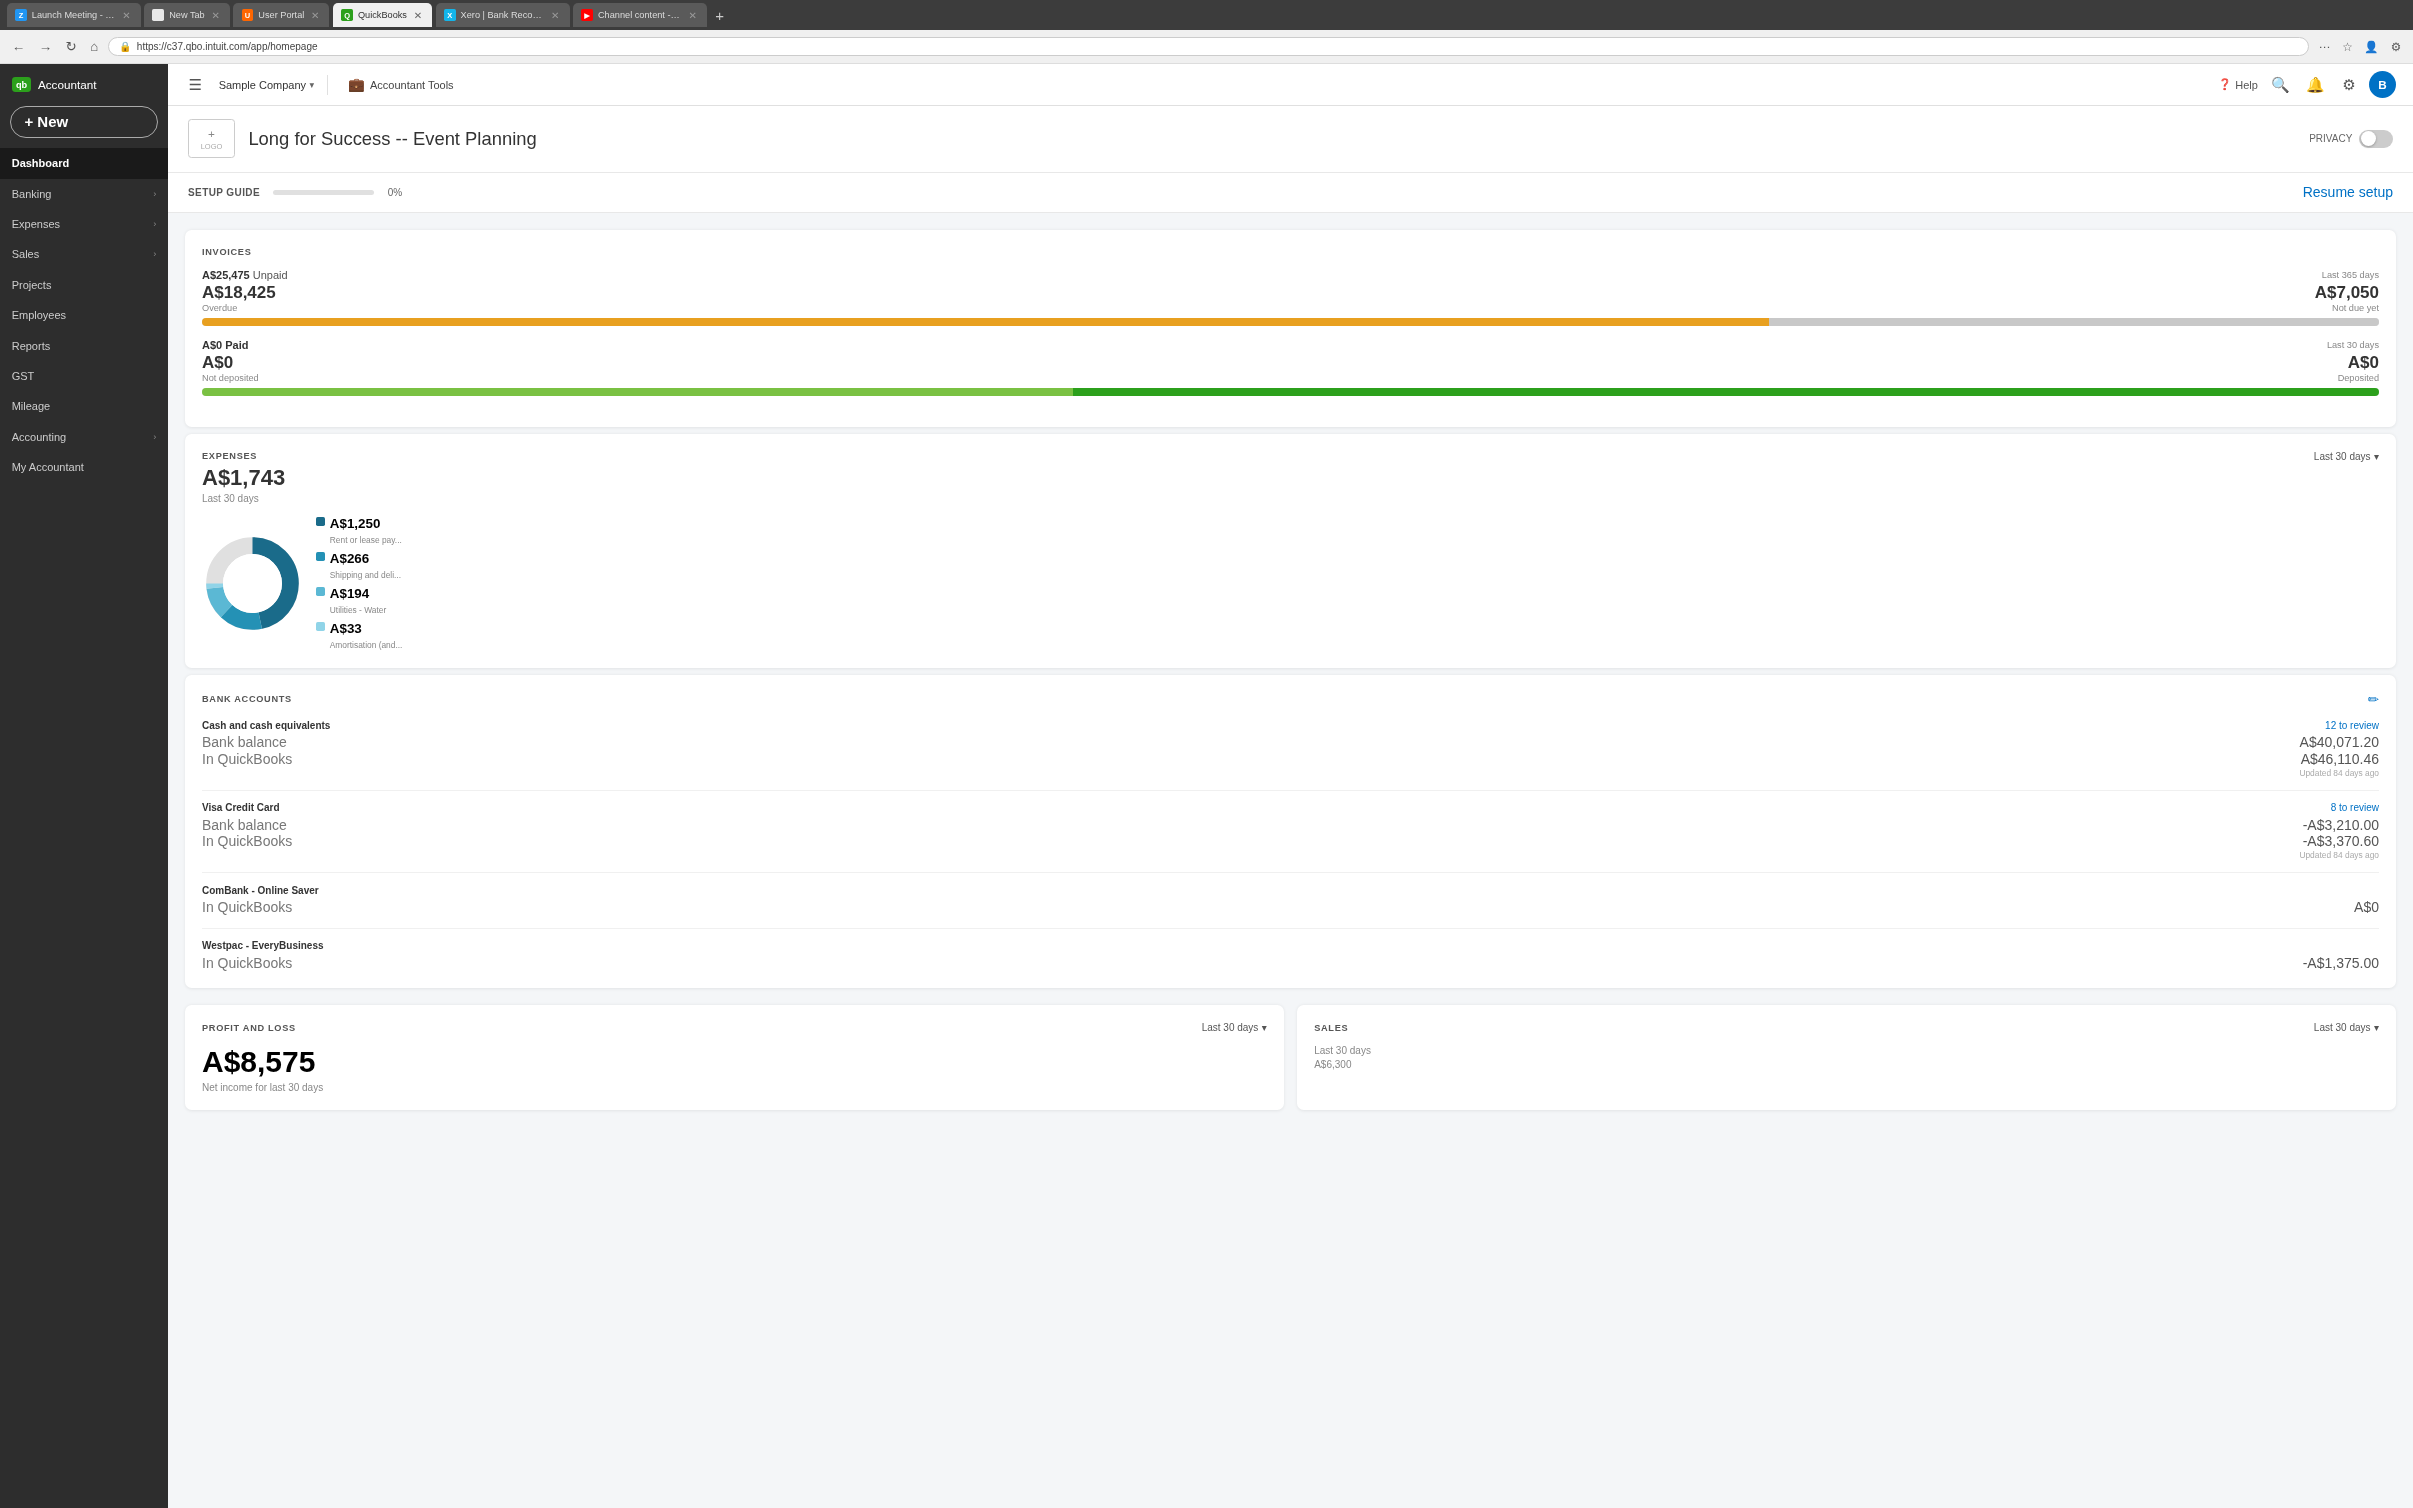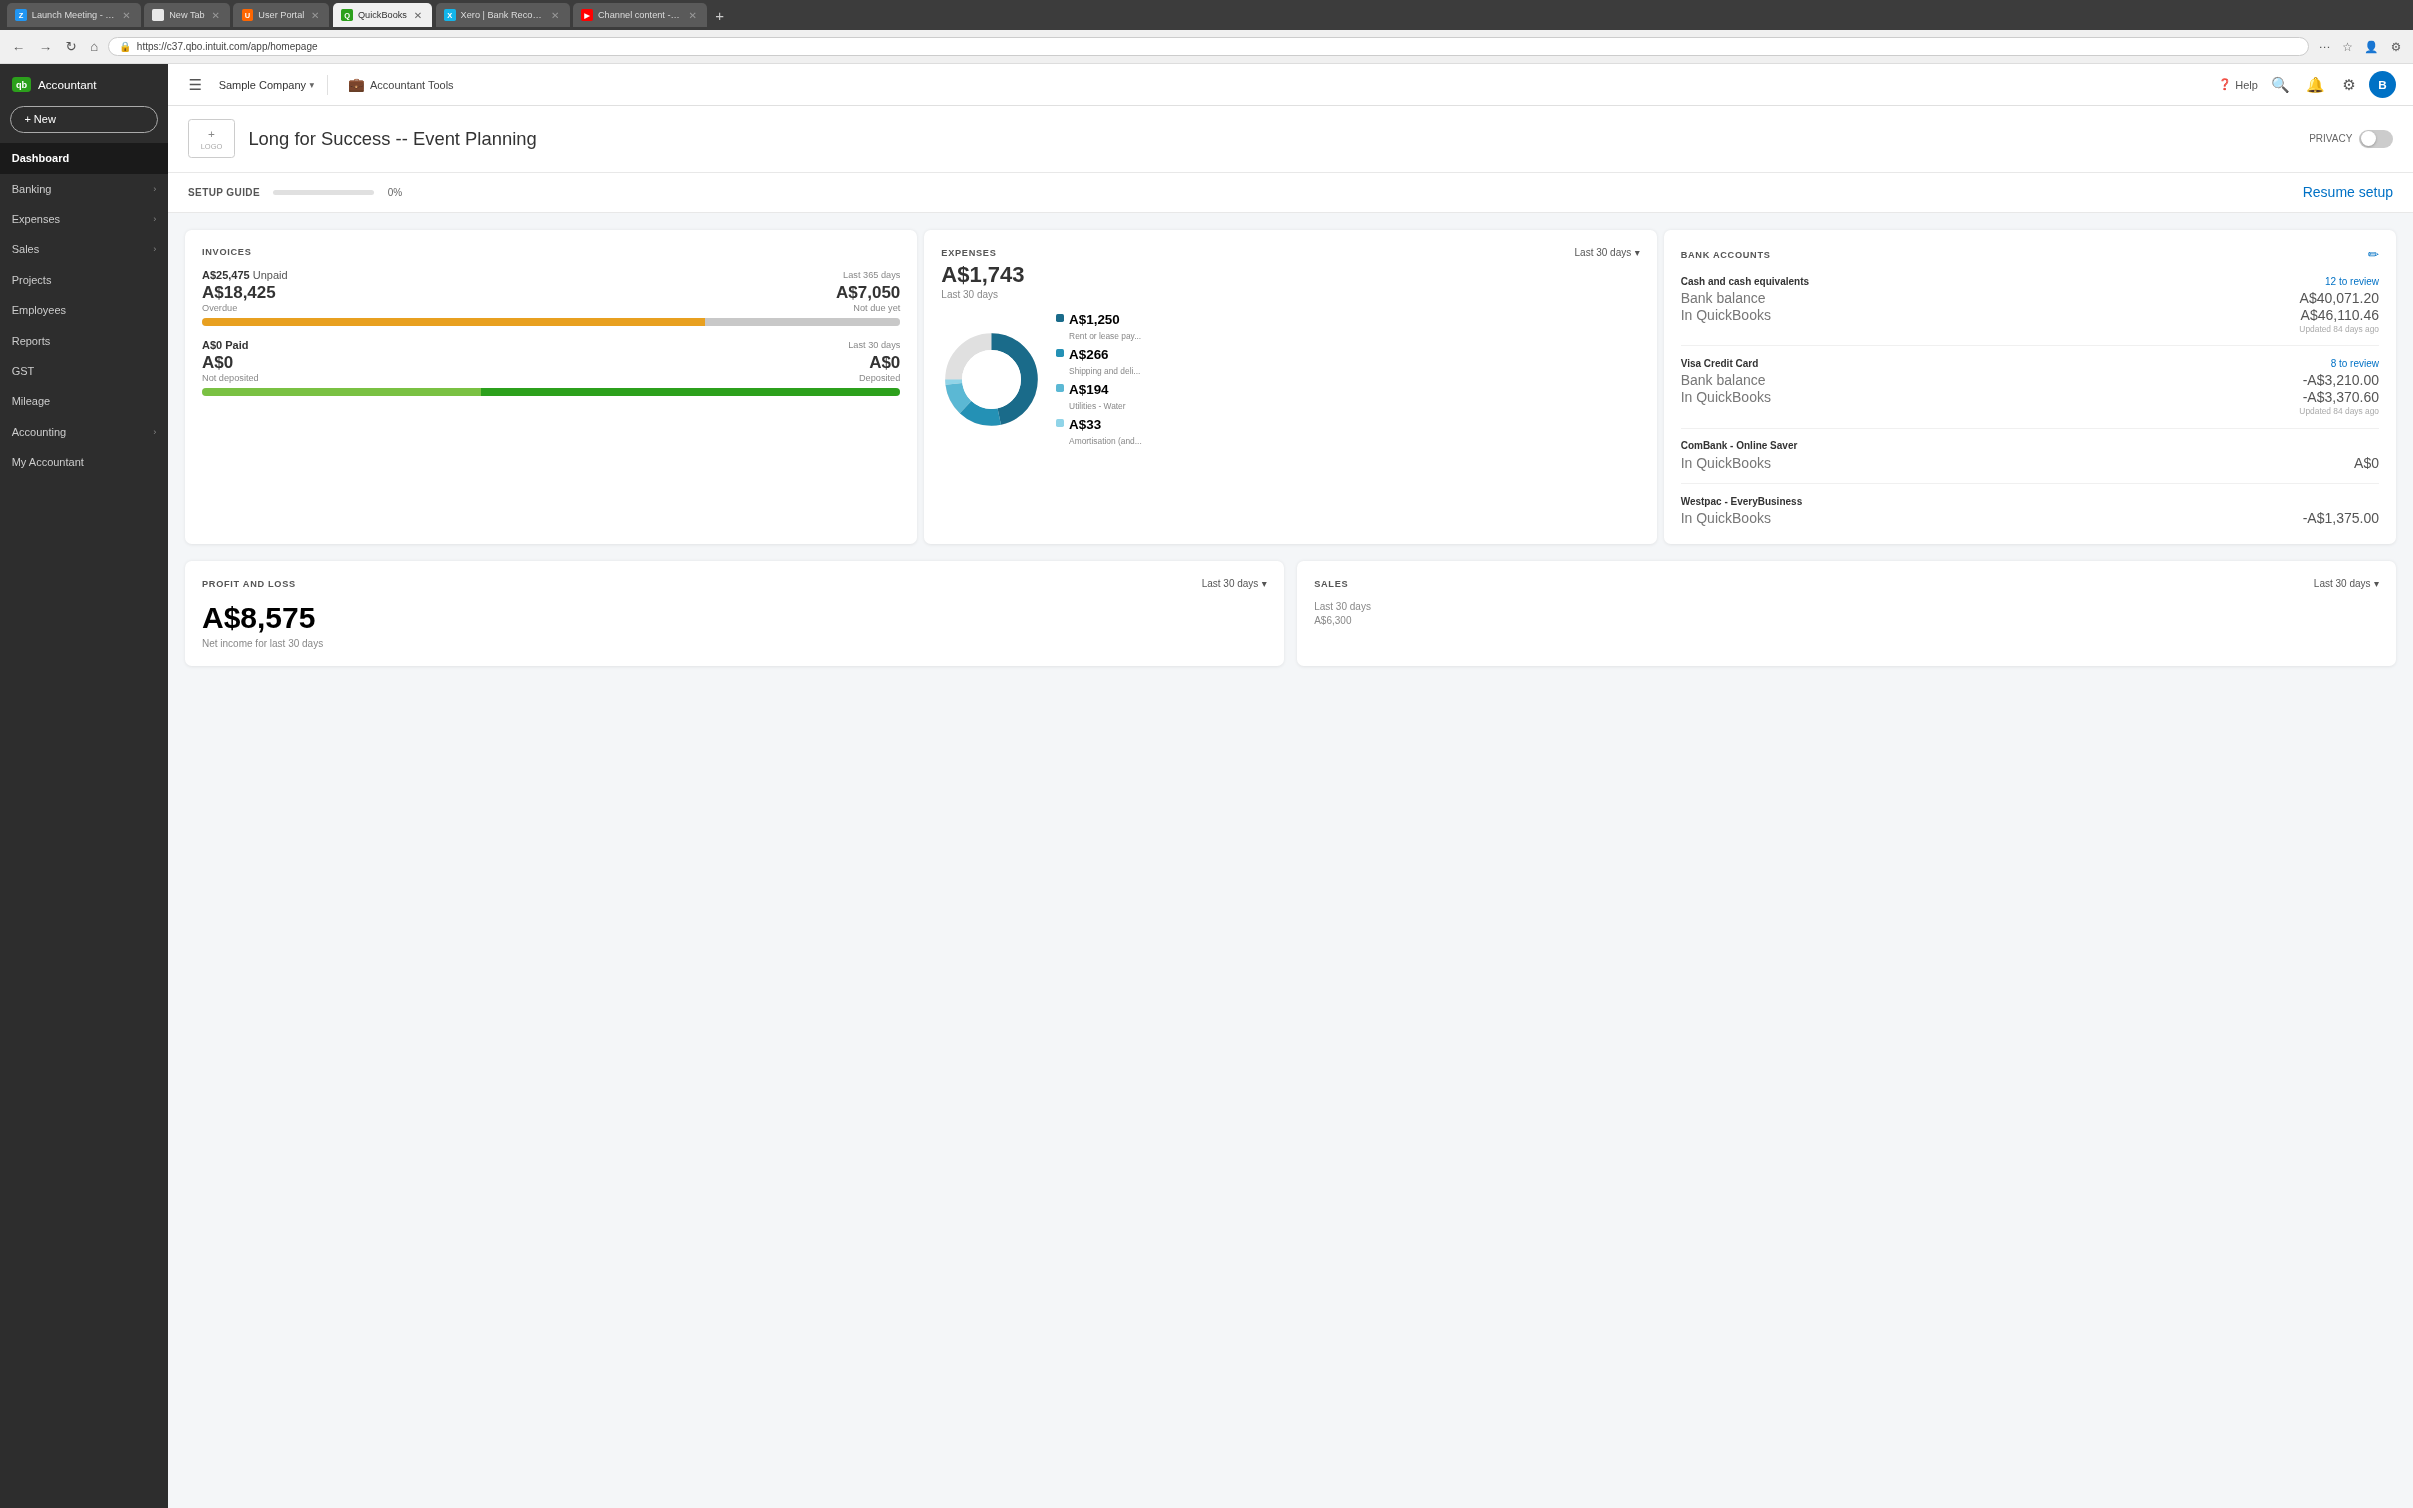--- a/index.html
+++ b/index.html
@@ -24,21 +24,21 @@
 
     
     .app { display: flex; height: calc(100vh - 64px); }
 
     
     .sidebar { width: 168px; background: #2d2d2d; color: white; display: flex; flex-direction: column; flex-shrink: 0; overflow-y: auto; }
     .sidebar-logo { padding: 13.4px 11.7px; display: flex; align-items: center; gap: 6.7px; }
     .qb-logo { background: #2ca01c; color: white; font-size: 9.2px; font-weight: bold; padding: 2.5px 4.2px; border-radius: 3.4px; }
     .sidebar-logo-text { color: white; font-size: 11.7px; font-weight: 500; }
 
-    .sidebar-new-btn { margin: 0 10px 10px; background: #2d2d2d; border: 1.3px solid #aaa; color: white; border-radius: 17px; padding: 6.7px 13.4px; font-size: 11px; cursor: pointer; display: flex; align-items: center; gap: 5px; font-weight: 400; }
+    .sidebar-new-btn { margin: 0 10px 10px; background: #2d2d2d; border: 1.3px solid #aaa; color: white; border-radius: 17px; padding: 6.7px 13.4px; font-size: 15px; cursor: pointer; display: flex; align-items: center; gap: 5px; font-weight: 700; }
 
     .sidebar-nav { flex: 1; }
     .sidebar-item { display: flex; align-items: center; justify-content: space-between; padding: 9.2px 11.7px; font-size: 11px; color: #ccc; cursor: pointer; transition: background 0.15s; }
     .sidebar-item.active { background: #1a1a1a; color: white; font-weight: 600; }
     .sidebar-item-label { flex: 1; }
     .sidebar-chevron { color: #888; font-size: 9.2px; }
 
     
     .main { flex: 1; display: flex; flex-direction: column; overflow: hidden; }
     .main-header { background: white; border-bottom: 0.8px solid #e0e0e0; height: 42px; display: flex; align-items: center; padding: 0 17px; gap: 13.4px; }
@@ -70,21 +70,21 @@
     
     .setup-guide { background: white; padding: 11.7px 20px; display: flex; align-items: center; gap: 13.4px; border-bottom: 0.8px solid #e8e8e8; }
     .setup-label { font-size: 10px; font-weight: 600; color: #555; letter-spacing: 0.4px; }
     .setup-bar-container { flex: 0 0 101px; height: 5px; background: #e0e0e0; border-radius: 2.5px; }
     .setup-bar-fill { height: 100%; width: 0%; background: #2ca01c; border-radius: 2.5px; }
     .setup-percent { font-size: 10px; color: #666; }
     .setup-spacer { flex: 1; }
     .resume-setup-link { font-size: 14px; color: #0071c5; text-decoration: none; cursor: pointer; }
 
     
-    .dashboard-grid { padding: 17px; display: grid; grid-template-columns: 1fr 1fr 1fr; gap: 7px; }
+    .dashboard-grid { padding: 17px; display: grid; grid-template-columns: 1fr; gap: 7px; }
 
     .widget-card { background: white; border-radius: 6.7px; padding: 17px; box-shadow: 0 0.8px 3.4px rgba(0,0,0,0.08); }
     .widget-title { font-size: 9.2px; font-weight: 700; color: #555; letter-spacing: 0.7px; text-transform: uppercase; margin-bottom: 11.7px; }
 
     
     .invoices-section { margin-bottom: 13.4px; }
     .invoices-amounts { display: flex; justify-content: space-between; margin-bottom: 3.4px; }
     .amount-large { font-size: 17px; font-weight: 600; color: #333; }
     .amount-label { font-size: 9.2px; color: #888; }
     .progress-bar { height: 8.4px; border-radius: 4.2px; background: #e0e0e0; margin: 5px 0; display: flex; overflow: hidden; }

